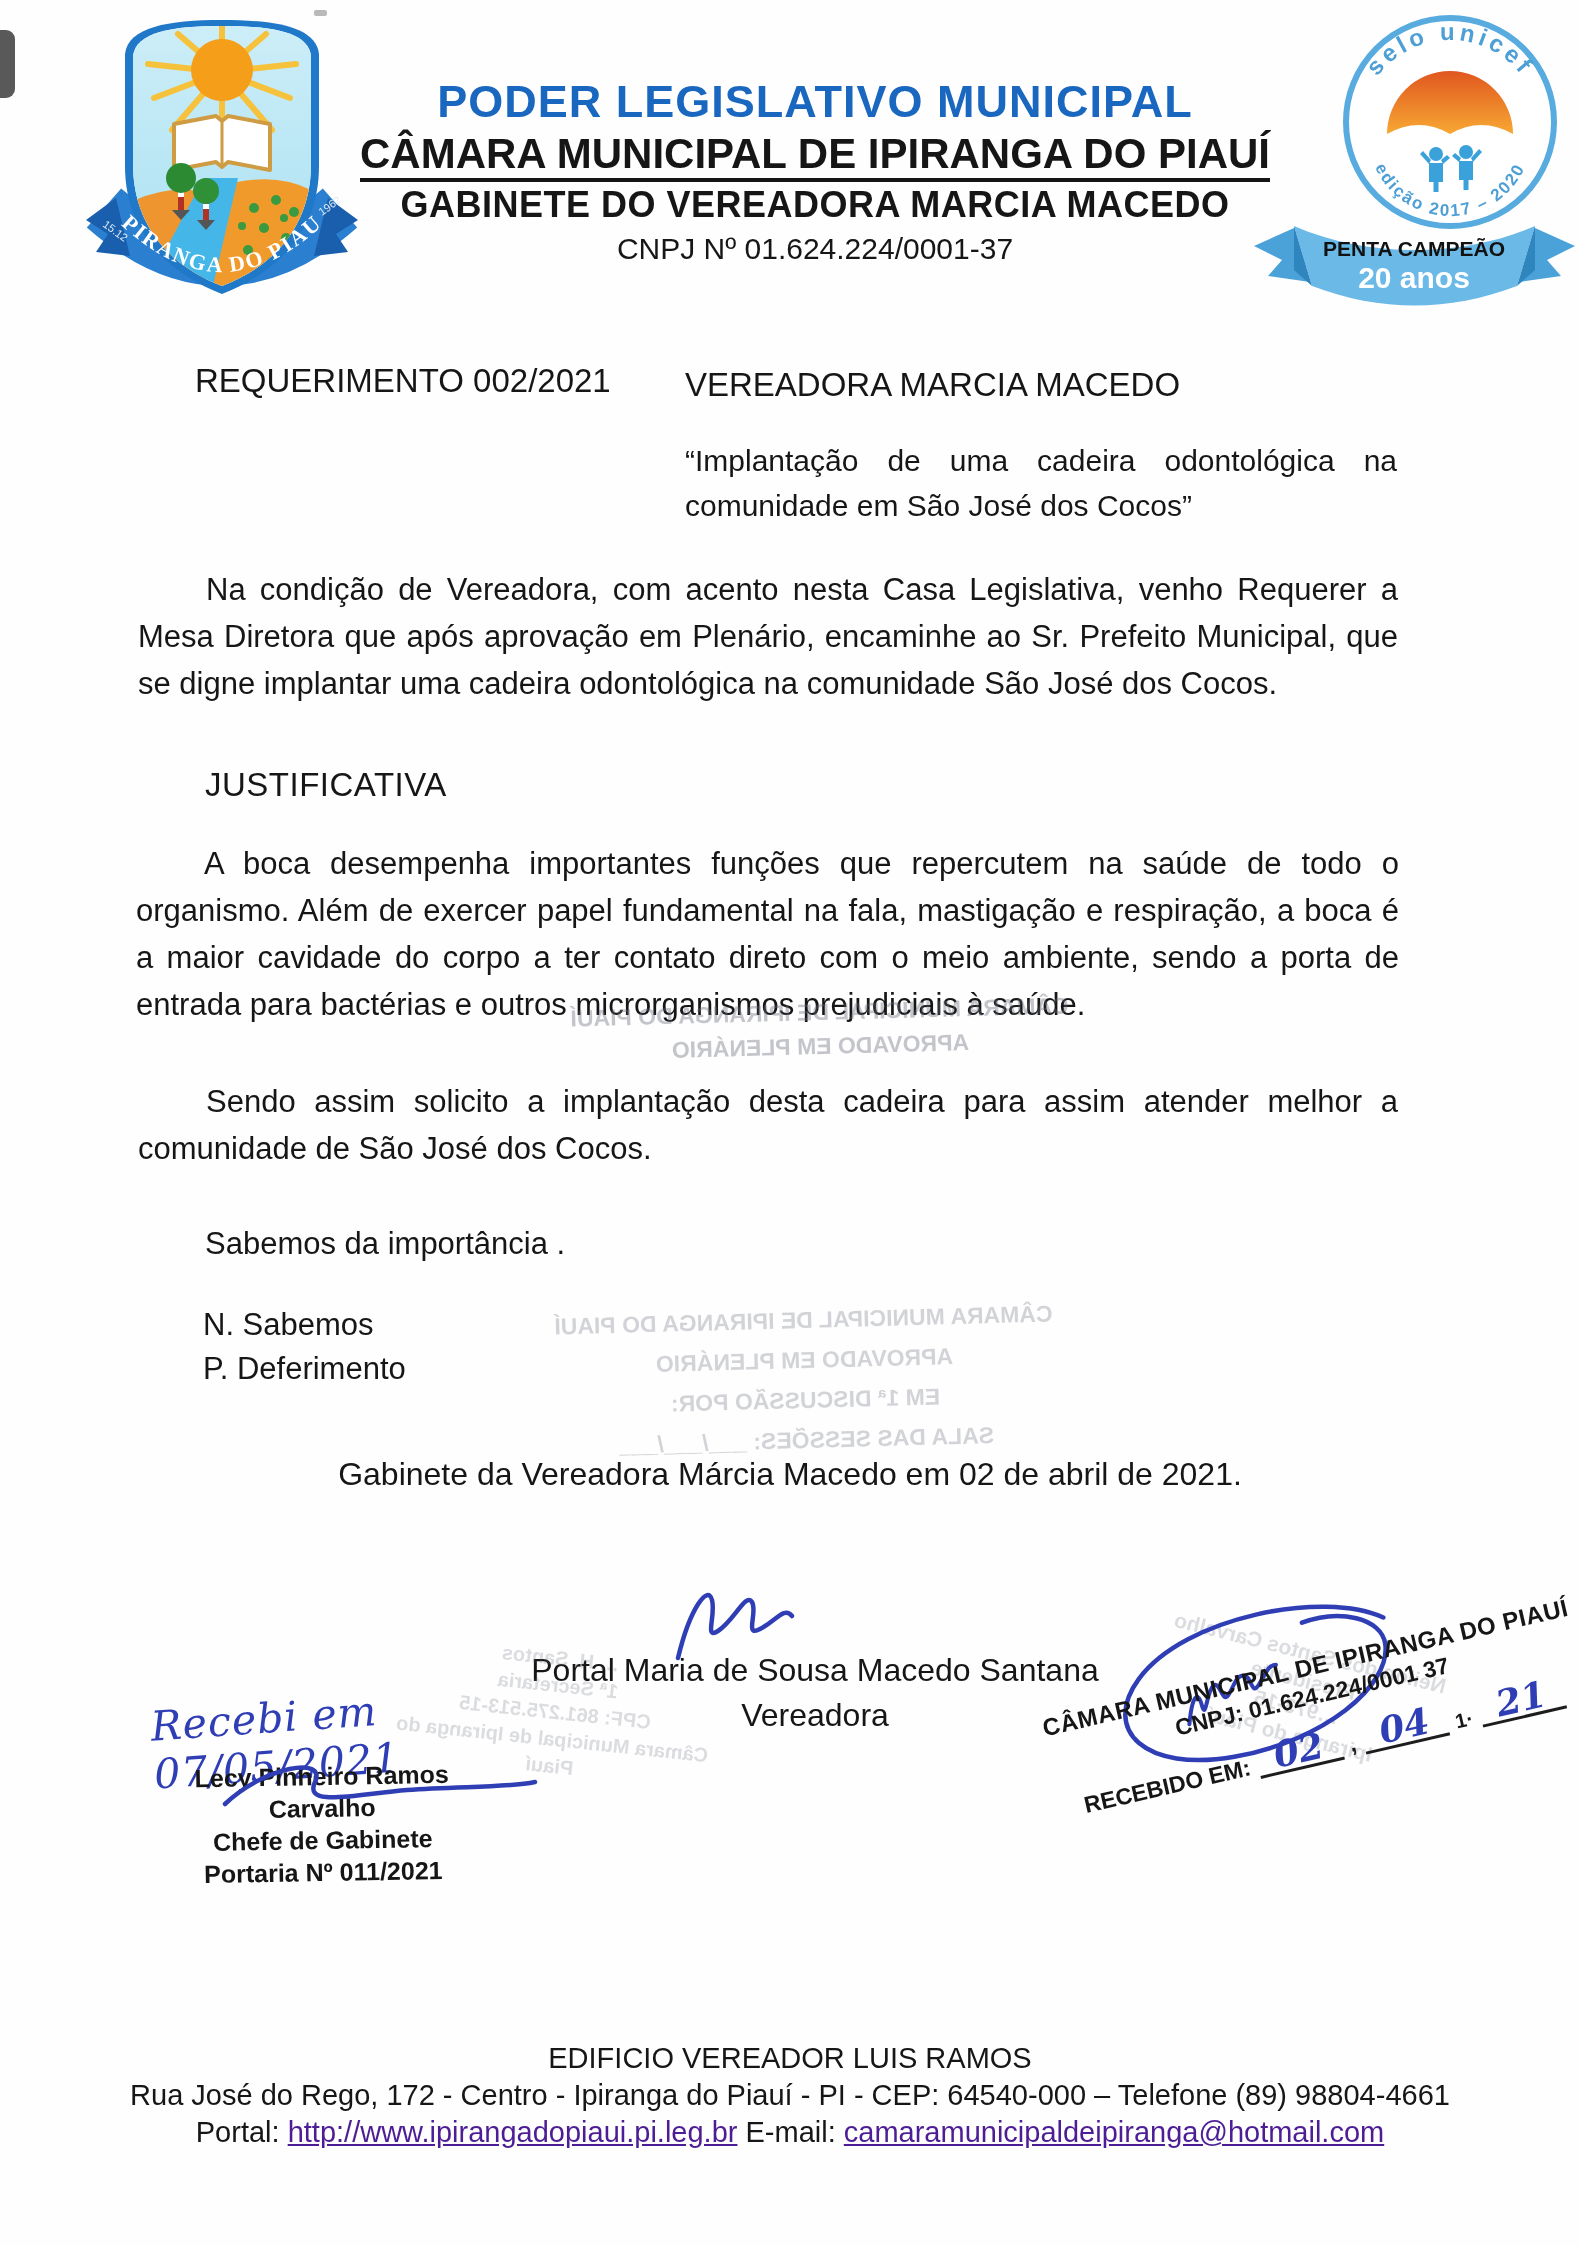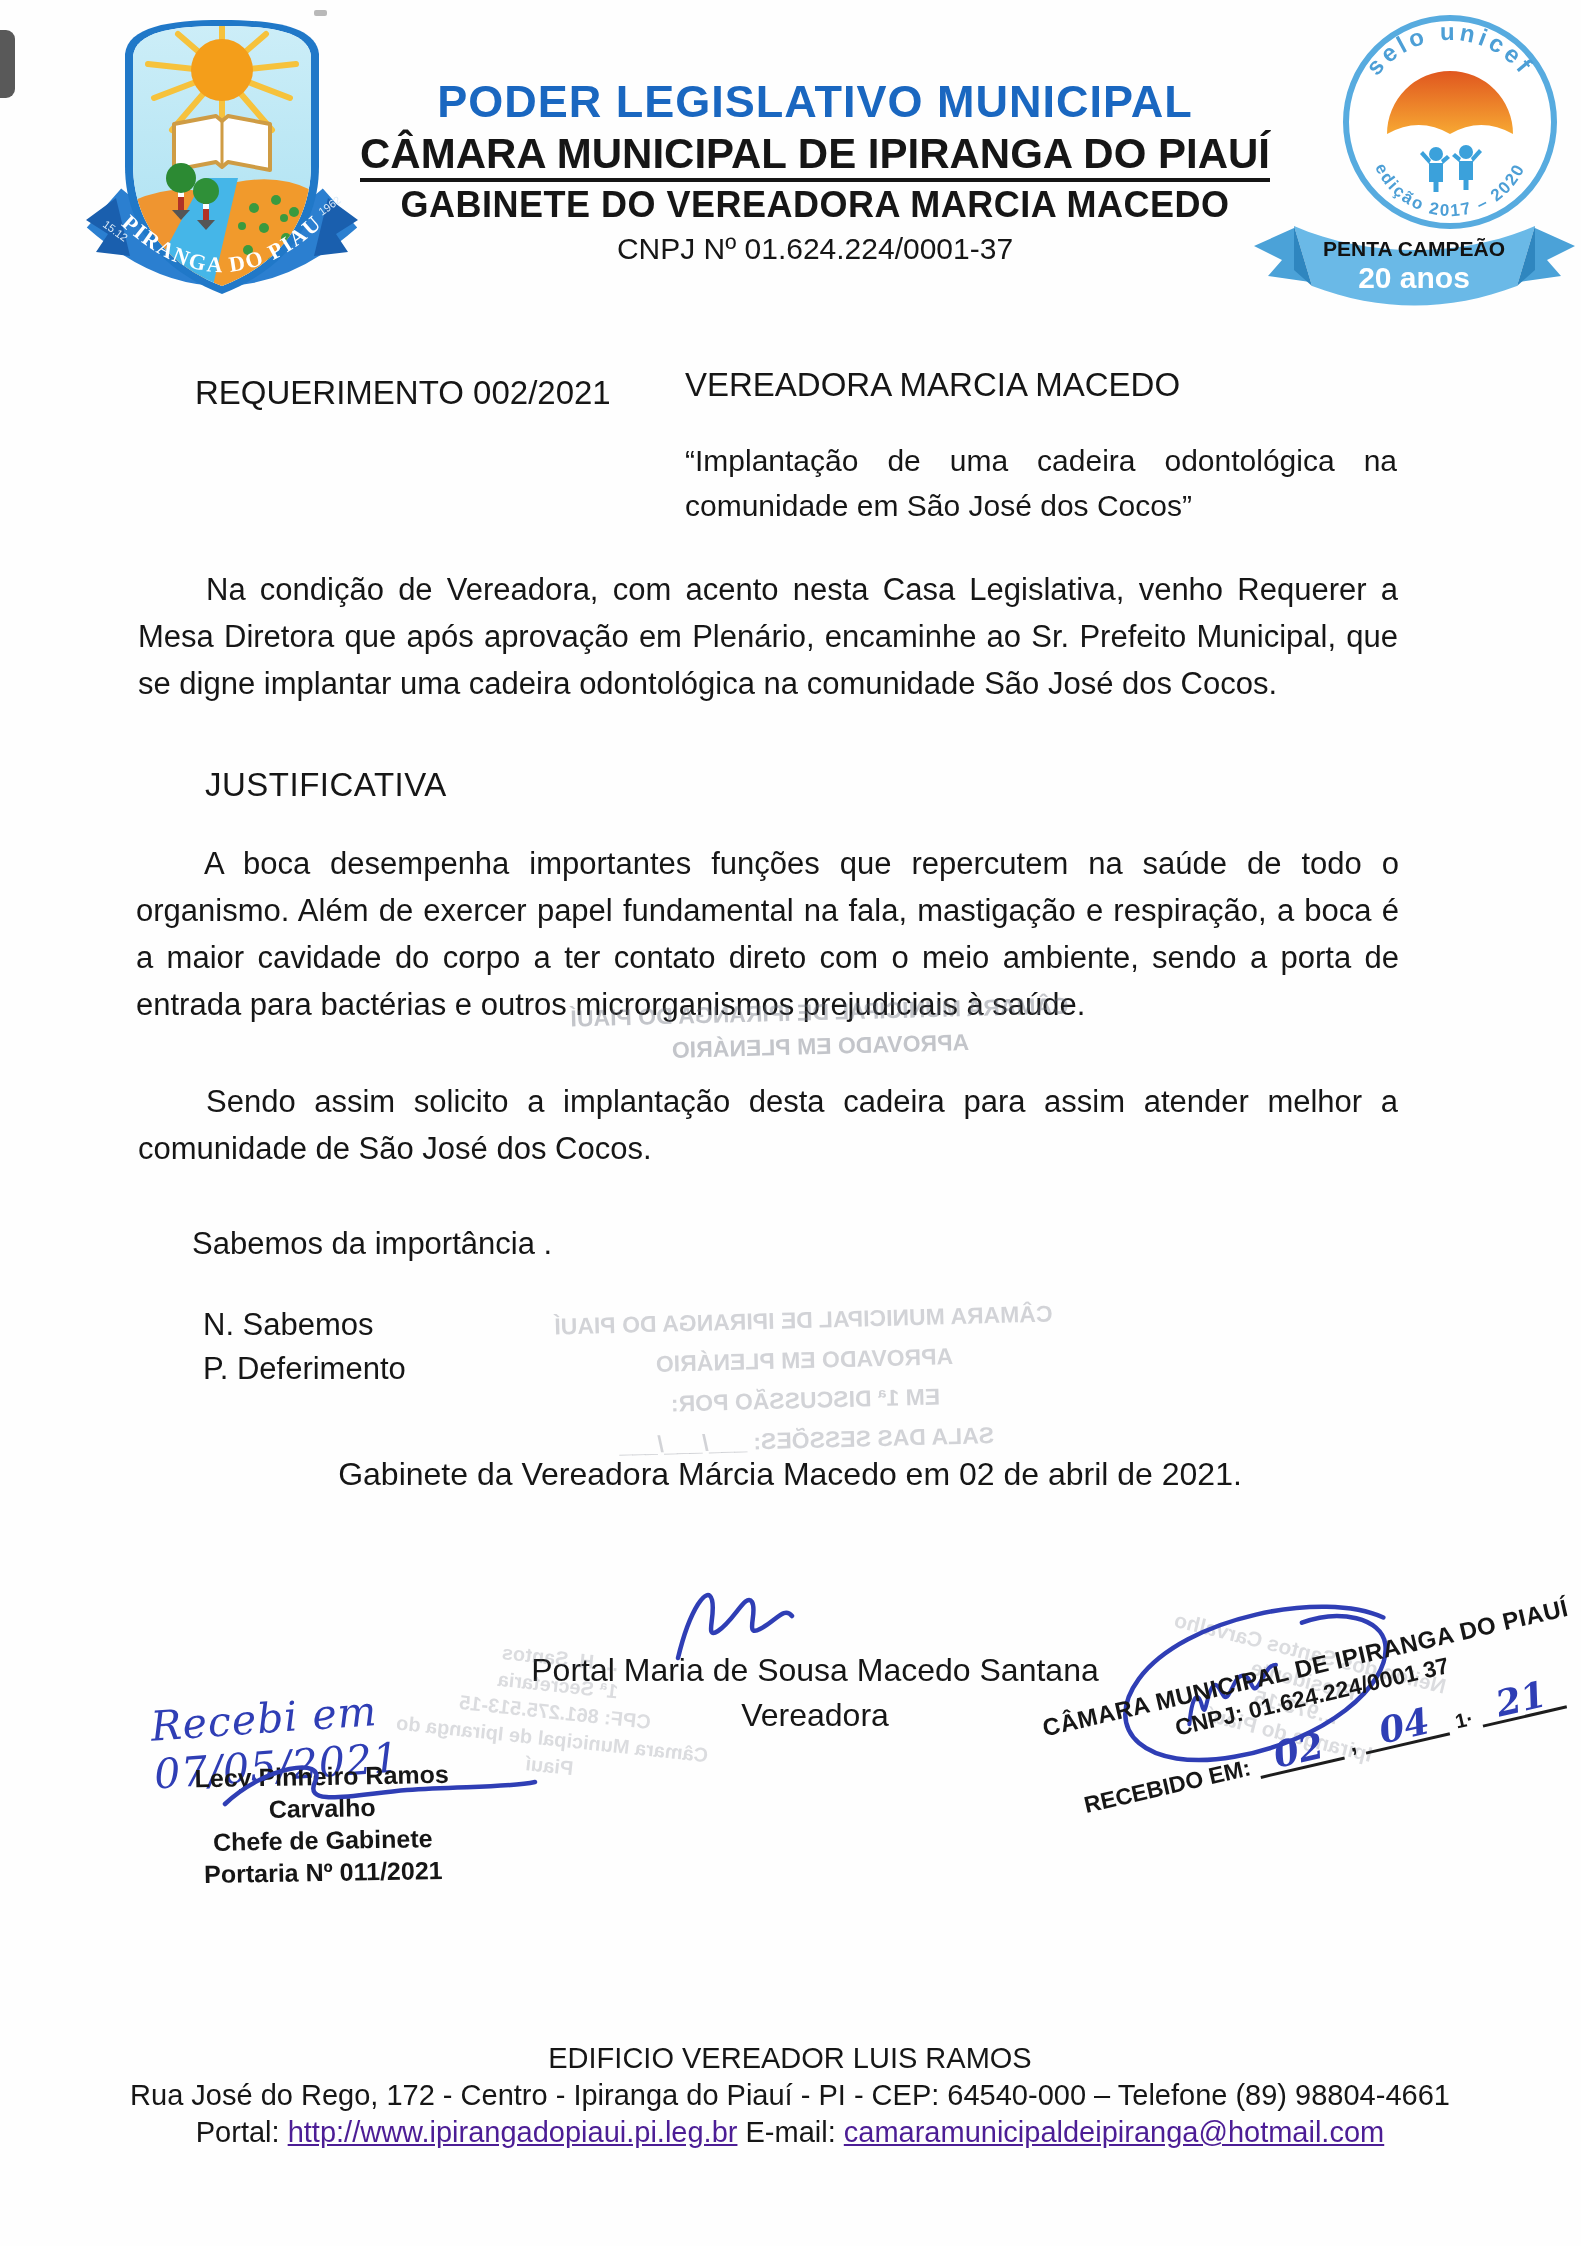--- a/index.html
+++ b/index.html
@@ -8,29 +8,29 @@
   .abs{position:absolute;}
   
   .head-text{left:330px;top:40px;width:970px;text-align:center;margin-top:36px;}
   .h1{font-size:45px;font-weight:bold;letter-spacing:1px;}
   .h2{font-size:42px;font-weight:600;margin-top:2px;}
   .h2 span{border-bottom:4px solid #151515;padding-bottom:1px;}
   .h3{font-size:36px;margin-top:6px;letter-spacing:.5px;font-weight:bold;}
   .h4{font-size:30px;margin-top:6px;}
   
   .title-row{left:195px;top:362px;width:1200px;font-size:33px;}
-  .req-no{position:absolute;left:0;top:12px;}
+  .req-no{position:absolute;left:0;top:0;}
   .req-author{position:absolute;left:490px;top:4px;}
   .quote{left:685px;top:438px;width:712px;font-size:30px;line-height:45px;text-align:justify;}
   .para{font-size:31px;line-height:47px;text-align:justify;}
   .p1{left:138px;top:566px;width:1260px;text-indent:68px;}
   .just-title{left:205px;top:766px;font-size:33px;letter-spacing:.5px;}
   .p2{left:136px;top:840px;width:1263px;text-indent:68px;}
   .p3{left:138px;top:1078px;width:1260px;text-indent:68px;}
-  .p4{left:192px;top:1226px;font-size:31px;}
+  .p4{left:205px;top:1226px;font-size:31px;}
   .termos{left:203px;top:1303px;font-size:31px;line-height:44px;}
   .place-date{left:190px;top:1456px;width:1200px;text-align:center;font-size:32px;}
   
   .sig-name{left:215px;top:1652px;width:1200px;text-align:center;font-size:32px;}
   .sig-role{left:215px;top:1697px;width:1200px;text-align:center;font-size:32px;}
   .handwriting{font-family:"DejaVu Serif",serif;font-style:italic;color:#2f3eb5;}
   .recv-left{left:152px;top:1688px;width:420px;font-size:41px;transform:rotate(-4deg);letter-spacing:1px;}
   .stamp-left{left:150px;top:1760px;width:345px;text-align:center;font-weight:bold;
               font-size:25px;line-height:32px;transform:rotate(-1deg);}
   .stamp-right{left:1042px;top:1716px;width:560px;text-align:center;font-weight:bold;

